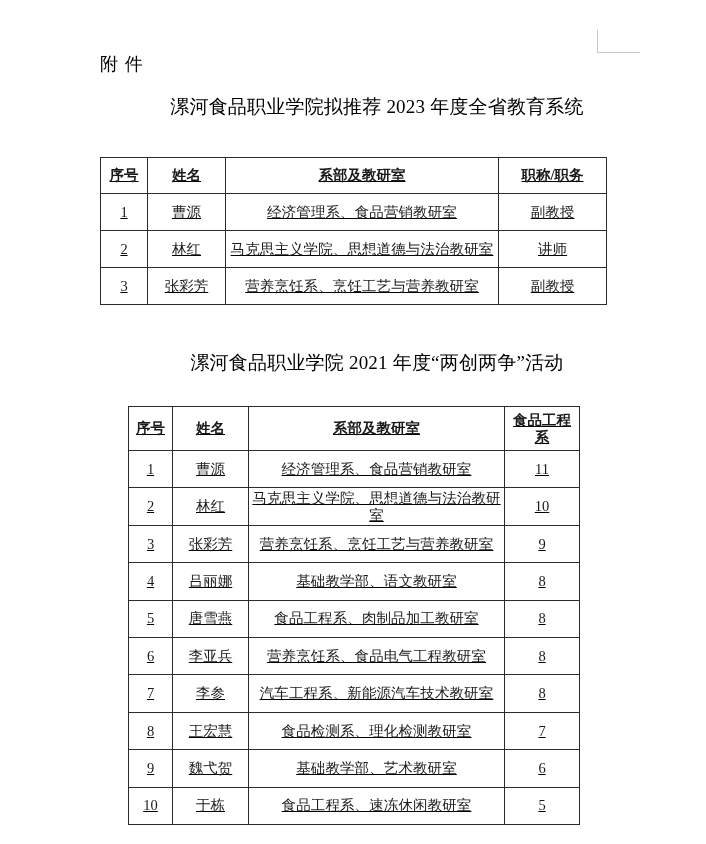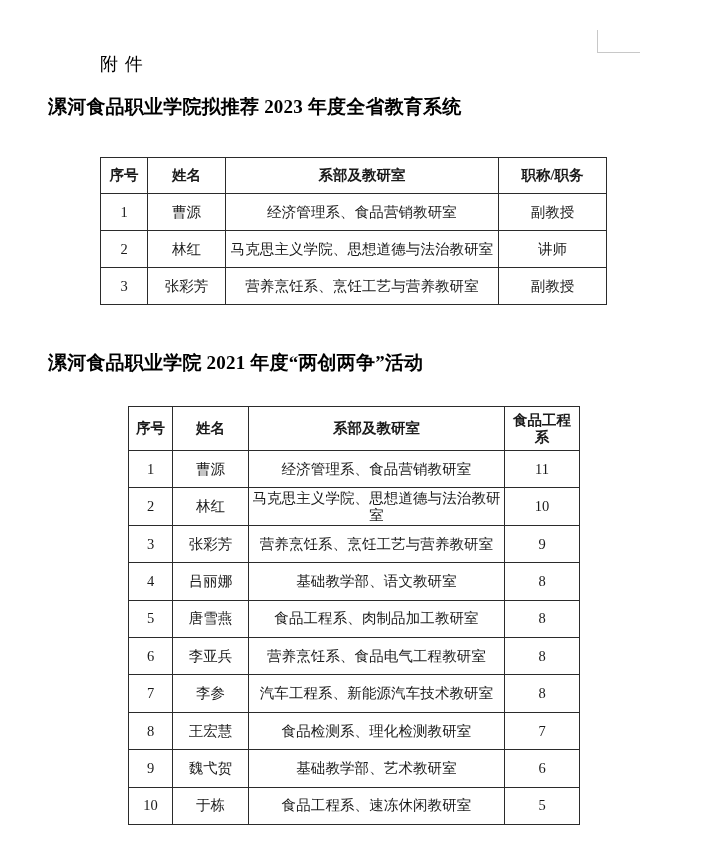--- a/index.html
+++ b/index.html
@@ -37,23 +37,24 @@
     font-family: "DejaVu Sans", "Liberation Sans", sans-serif;
     font-size: 18px;
     line-height: 28px;
     letter-spacing: 0.5px;
     white-space: pre;
     font-weight: 400;
   }
 
   .doc-title {
     position: absolute;
-    font-weight: bold;
+    font-weight: normal;
     font-size: 19px;
     line-height: 30px;
+    text-align: center;
     letter-spacing: 0.2px;
     white-space: nowrap;
     margin-left: 48px;
   }
   #title-one {
     left: 0;
     right: 0;
     top: 92px;
   }
   #title-two {
@@ -63,20 +64,21 @@
   }
   .doc-title .title-line {
     display: block;
   }
 
   table.doc-table {
     position: absolute;
     border-collapse: collapse;
     table-layout: fixed;
     background: #ffffff;
+    text-decoration: underline;
   }
   table.doc-table td,
   table.doc-table th {
     border: 1px solid #2b2b2b;
     text-align: center;
     vertical-align: middle;
     padding: 0 2px;
     font-weight: normal;
     font-size: 14.5px;
     line-height: 1.15;

